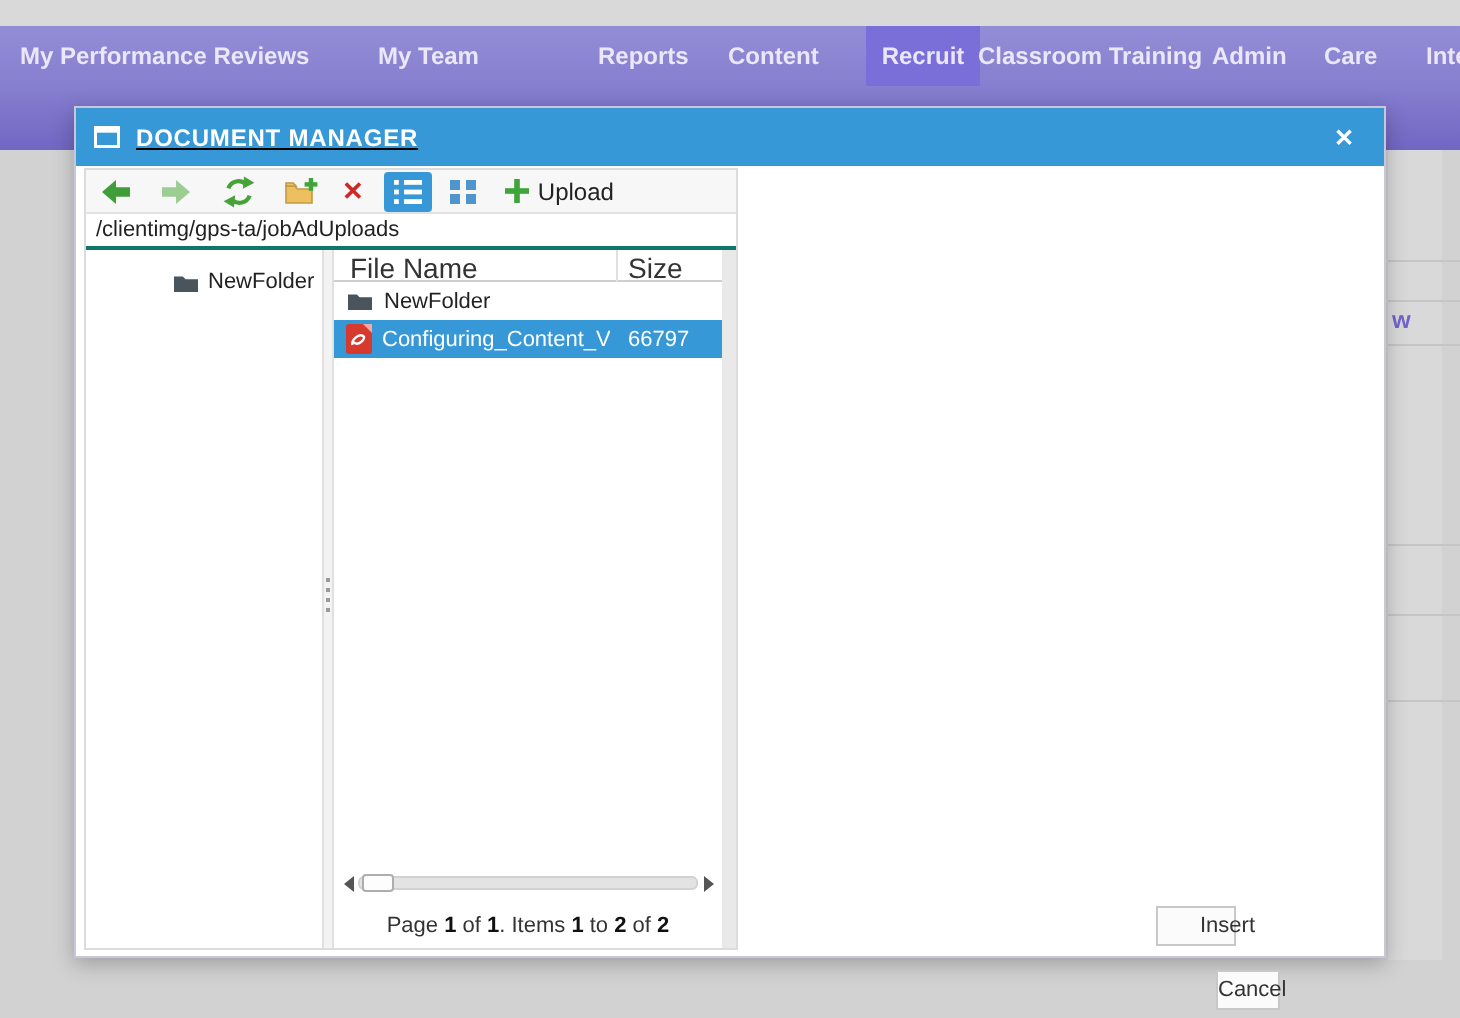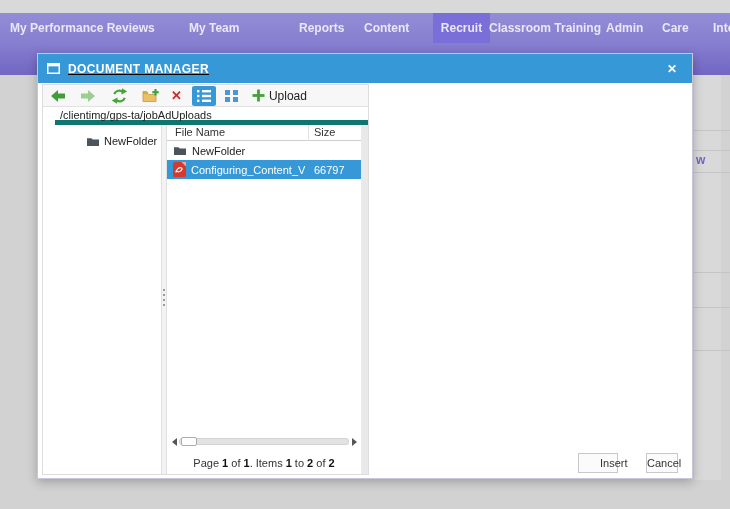--- a/index.html
+++ b/index.html
@@ -37,41 +37,41 @@
         display:flex; flex-direction:column; }
   .fm-toolbar { height:22px; background:#f7f7f7; border-bottom:1px solid #e2e2e2; display:flex; align-items:center; flex:0 0 auto; }
   .tb-ico { display:inline-flex; align-items:center; justify-content:center; cursor:pointer; }
   .tb-back{margin-left:8px;} .tb-fwd{margin-left:16px;} .tb-refresh{margin-left:16px;}
   .tb-newfolder{margin-left:14px;} .tb-del{margin-left:12px; color:#ce2929; font-size:13px; font-weight:bold;}
   .tb-listbtn{margin-left:10px; width:24px; height:20px; background:#3798d8; border-radius:2px;}
   .tb-gridbtn{margin-left:4px; width:24px; height:20px;}
   .tb-plus{margin-left:8px;}
   .tb-upload-label{margin-left:4px; font-size:12px; color:#222; cursor:pointer;}
 
-  .fm-address { height:18px; border-bottom:5px solid #0f766e; font-size:11px; color:#222;
-                line-height:17px; padding-left:5px; white-space:nowrap; cursor:text;margin-left:12px; }
+  .fm-address { height:18px; border-bottom:2px solid #0f766e; font-size:11px; color:#222;
+                line-height:17px; padding-left:5px; white-space:nowrap; cursor:text; }
 
   .fm-body { flex:1; display:flex; min-height:0; }
   .fm-tree { width:118px; background:#fff; padding-top:3px; }
   .tree-row1 { display:flex; align-items:center; height:18px; }
   .tree-expander { margin-left:4px; display:inline-flex; }
   .tree-node-sel { margin-left:4px; display:flex; align-items:center; background:#3798d8; color:#fff;
                    font-size:11px; padding:2px 5px 2px 3px; cursor:pointer; }
   .tree-node-sel svg { margin-right:4px; }
   .tree-row2 { display:flex; align-items:center; height:18px; margin-left:43px; margin-top:4px;
                font-size:11px; color:#222; cursor:pointer; }
   .tree-row2 svg { margin-right:4px; }
 
   .fm-splitter { width:6px; background:#f3f3f3; border-left:1px solid #e0e0e0; border-right:1px solid #e0e0e0;
                  position:relative; cursor:col-resize; }
   .grip { position:absolute; left:1px; top:164px; display:flex; flex-direction:column; gap:3px; }
   .grip i { width:2px; height:2px; background:#9a9a9a; display:block; }
 
   .fm-list { flex:1; position:relative; background:#fff; min-width:0; }
-  .list-header { height:16px; border-bottom:1px solid #cfcfcf; position:relative; font-size:11px; color:#333; }
+  .list-header { height:16px; border-bottom:1px solid #cfcfcf; position:relative; font-size:14px; color:#333; }
   .lh-name { position:absolute; left:8px; top:1px; cursor:pointer; }
   .lh-size { position:absolute; left:147px; top:1px; cursor:pointer; }
   .lh-div { position:absolute; left:141px; top:0; width:1px; height:16px; background:#e0e0e0; }
   .list-row { position:relative; height:19px; display:flex; align-items:center; font-size:11px; color:#222; cursor:pointer; }
   .list-row svg { margin-left:6px; margin-right:5px; flex:0 0 auto; }
   .row-name { white-space:nowrap; overflow:hidden; max-width:114px; display:inline-block; }
   .row-size { position:absolute; left:147px; }
   .list-row.selected { background:#3798d8; color:#fff; }
 
   .hscroll { position:absolute; left:2px; right:2px; bottom:26px; height:13px; display:flex; align-items:center; }
@@ -84,21 +84,21 @@
 
   .pager { position:absolute; left:0; right:0; bottom:5px; text-align:center; font-size:11px; color:#333; }
   .pager b { font-weight:bold; color:#111; }
 
   .fm-vstrip { width:7px; background:#e9e9e9; }
 
   .btn { position:absolute; top:370px; height:20px; background:#fbfbfb; border:1px solid #c8c8c8;
          font-family:"Liberation Sans", sans-serif; font-size:11px; color:#333; text-align:center;
          line-height:18px; cursor:pointer; }
   .btn-insert { left:540px; width:40px;padding-left:21px; }
-  .btn-cancel { left:608px; width:32px; }
+  .btn-cancel { left:570px; width:32px;margin-top:32px; }
 </style>
 </head>
 <body>
 
 <div id="screen">
 
   <div class="top-strip"></div>
   <div class="navbar">
     <span class="nav-item ni0">My Performance Reviews</span>
     <span class="nav-item ni1">My Team</span>

